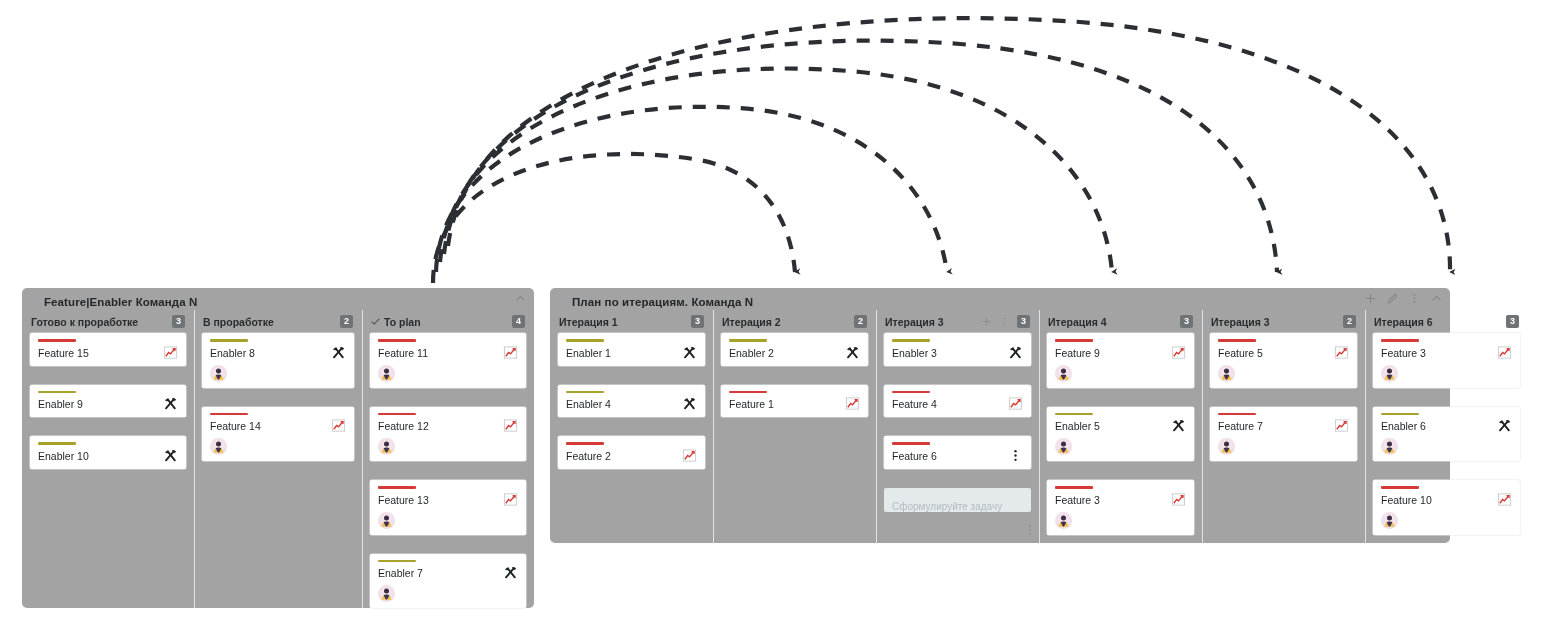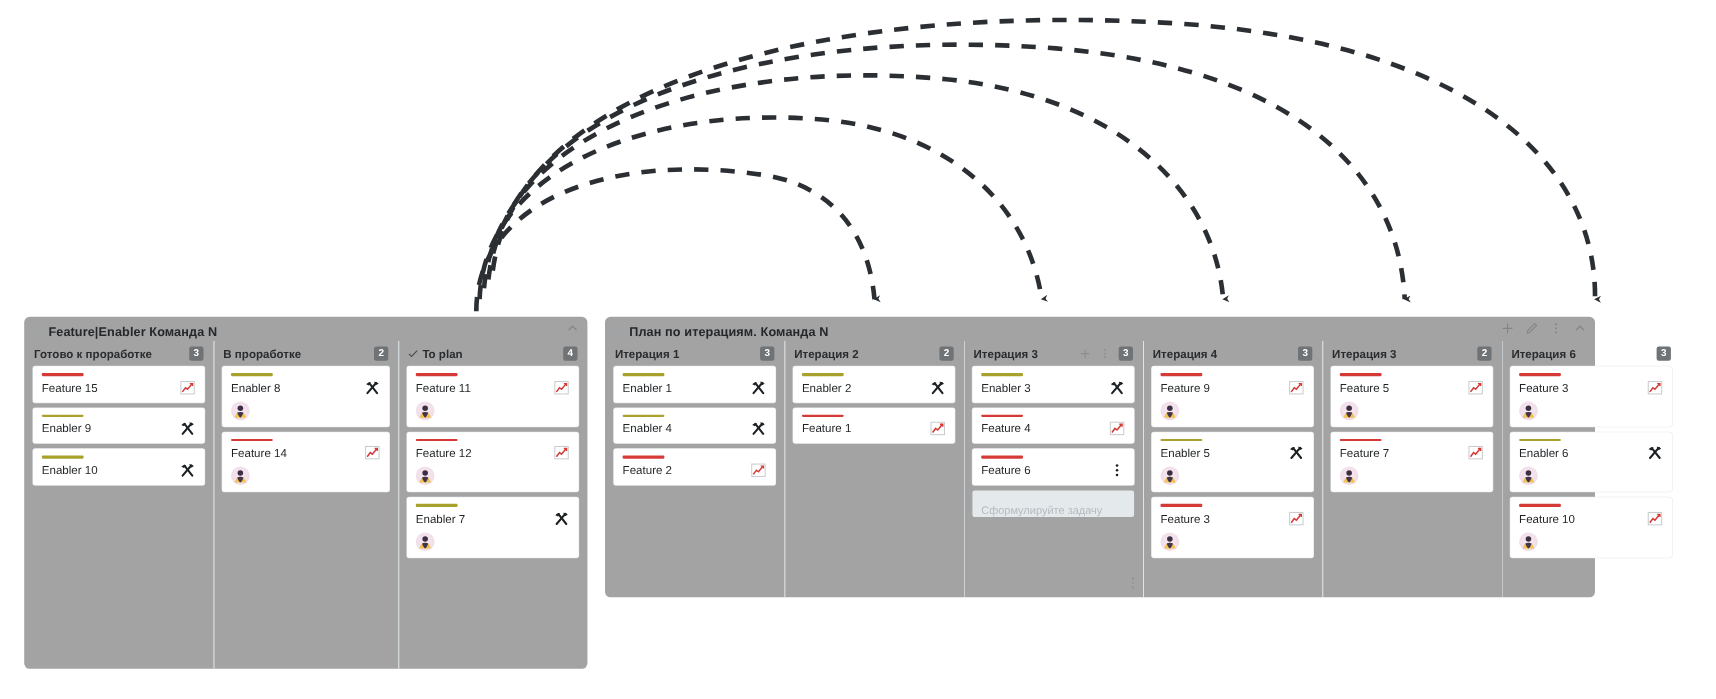--- a/index.html
+++ b/index.html
@@ -69,21 +69,21 @@
     background:#6f7376;color:#ffffff;border-radius:2px;
     font-size:9px;font-weight:bold;text-align:center;padding:0 2px;
     box-sizing:border-box;
   }
   .mini-icon{width:11px;height:11px;display:block;opacity:.45;cursor:pointer;}
 
   
   .card{
     background:#ffffff;
     border-radius:2px;
-    margin-bottom:5px;
+    margin-bottom:19px;
     padding:6px 8px 6px 8px;
     box-sizing:border-box;
     position:relative;
     box-shadow:0 0 0 .5px #e3e7e9;
   }
   .card-bar{width:38px;height:2.5px;border-radius:1px;margin-bottom:5px;}
   .bar-feature{background:#d63a36;}
   .bar-enabler{background:#a8a22c;}
   .card-row{display:flex;align-items:flex-start;}
   .card-title{
@@ -291,20 +291,38 @@
           </div>
           <div class="avatar">
             <svg viewBox="0 0 16 16">
                 <circle cx="8" cy="5.4" r="2.7" fill="#3c2f44"></circle>
                 <path d="M2.6 14.6 C3.4 10.6 5.4 9 8 9 C10.6 9 12.6 10.6 13.4 14.6 Z" fill="#f2c14e"></path>
                 <path d="M5 9.6 C5.8 12 6.6 13.6 8 14.6 C9.4 13.6 10.2 12 11 9.6 C10.2 9.2 9.2 9 8 9 C6.8 9 5.8 9.2 5 9.6 Z" fill="#3f3550"></path>
               </svg>
           </div>
         </div>
 
+        <div class="card">
+          <div class="card-bar bar-feature"></div>
+          <div class="card-row">
+            <span class="card-title">Feature 13</span>
+            <svg class="card-icon" viewBox="0 0 16 16">
+              <rect x="1.5" y="2" width="13" height="12" fill="none" stroke="#c9ccce" stroke-width="1"></rect>
+              <path d="M3 12 L6 8 L8 9.5 L12.5 4" fill="none" stroke="#d63a36" stroke-width="1.5"></path>
+              <path d="M10.2 4 L12.8 4 L12.8 6.4" fill="none" stroke="#d63a36" stroke-width="1.4"></path>
+            </svg>
+          </div>
+          <div class="avatar">
+            <svg viewBox="0 0 16 16">
+                <circle cx="8" cy="5.4" r="2.7" fill="#3c2f44"></circle>
+                <path d="M2.6 14.6 C3.4 10.6 5.4 9 8 9 C10.6 9 12.6 10.6 13.4 14.6 Z" fill="#f2c14e"></path>
+                <path d="M5 9.6 C5.8 12 6.6 13.6 8 14.6 C9.4 13.6 10.2 12 11 9.6 C10.2 9.2 9.2 9 8 9 C6.8 9 5.8 9.2 5 9.6 Z" fill="#3f3550"></path>
+              </svg>
+          </div>
+        </div>
 
         <div class="card">
           <div class="card-bar bar-enabler"></div>
           <div class="card-row">
             <span class="card-title">Enabler 7</span>
             <svg class="card-icon" viewBox="0 0 16 16">
               <path d="M3.2 13.2 L11.6 3.4" stroke="#1d2123" stroke-width="2" stroke-linecap="round"></path>
               <path d="M12.6 13.2 L5 3.6" stroke="#1d2123" stroke-width="2" stroke-linecap="round"></path>
               <path d="M9.6 2.2 C11.4 2 13.2 2.8 14 4.2 L11.3 5.6 Z" fill="#1d2123"></path>
               <path d="M2 4.6 C3.2 3.2 5 2.6 6.6 3 L4.6 5.8 Z" fill="#1d2123"></path>

